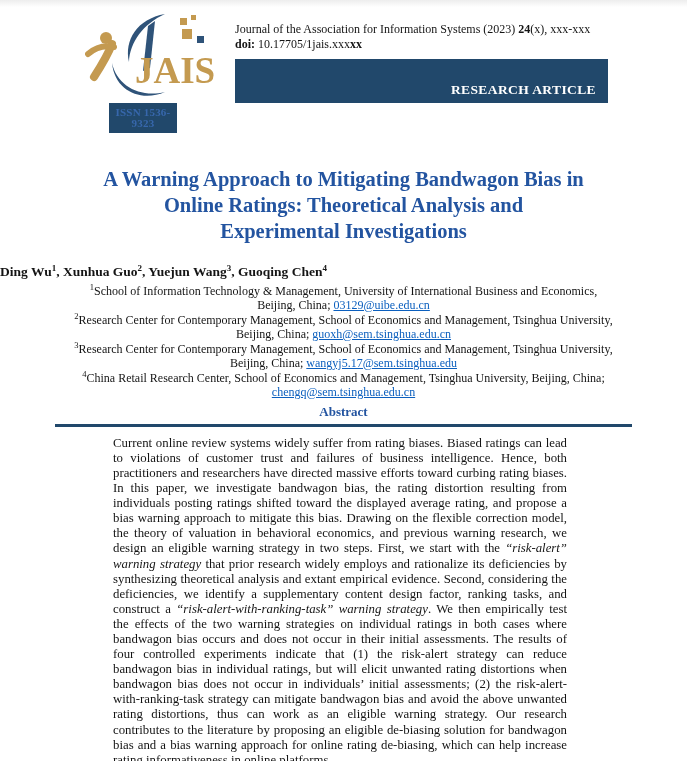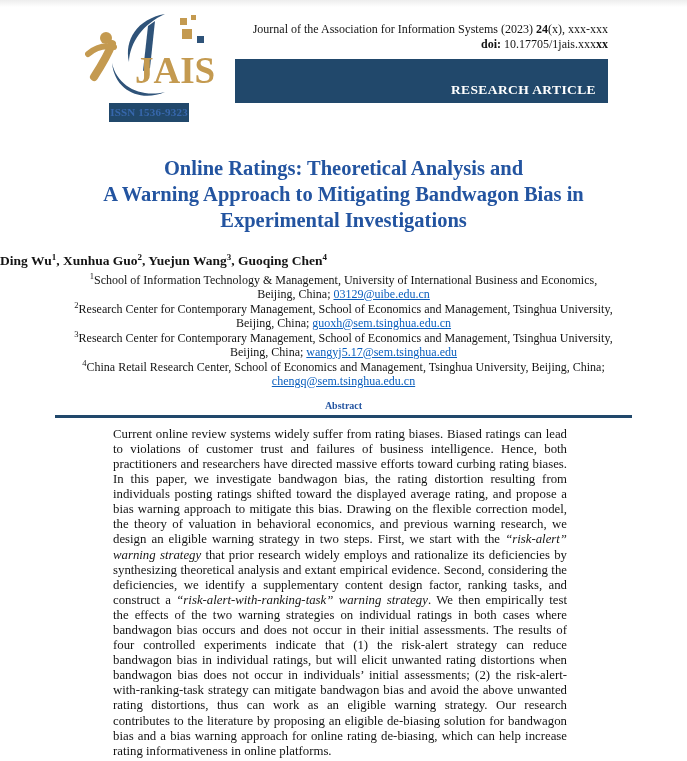--- a/index.html
+++ b/index.html
@@ -14,40 +14,40 @@
   }
   .top-shade{height:7px;background:linear-gradient(#ededed,#ffffff);}
   
   .masthead{display:flex;justify-content:space-between;align-items:flex-start;
     padding:6px 79px 0 85px;}
   .logo-col{width:150px;}
   .logo-art{width:150px;height:88px;display:block;}
   .logo-art .n{fill:var(--logo_navy);}
   .logo-art .g{fill:var(--gold);}
   .logo-art .gs{stroke:var(--gold);fill:none;stroke-linecap:round;}
-  .issn-box{margin:2px 0 0 24px;width:80px;background:var(--navy);
+  .issn-box{margin:2px 0 0 24px;width:68px;background:var(--navy);
     color:var(--issn_text);font-weight:bold;font-size:11px;line-height:1;
     text-align:center;padding:4px 0 4px 0;letter-spacing:.2px;}
-  .head-right{width:386px;text-align:right;padding-top:9px;font-size:12px;line-height:1.22;}
+  .head-right{width:386px;padding-top:9px;font-size:12px;line-height:1.22;}
   .banner{margin-top:8px;height:44px;background:var(--navy);color:#ffffff;
     font-weight:bold;font-size:13.5px;letter-spacing:.4px;
     display:flex;align-items:flex-end;justify-content:flex-end;
     padding:0 12px 5px 0;}
   
   .paper-title{margin:33px auto 0;max-width:600px;text-align:center;
     color:var(--title_blue);font-weight:bold;font-size:20.5px;line-height:26px;}
   .authors-line{margin-top:18px;text-align:left;font-weight:bold;font-size:13.5px;}
   .authors-line sup{font-size:9px;}
   .affiliations{margin-top:3px;text-align:center;font-size:12px;line-height:1.17;}
   .affiliation{max-width:548px;margin:0 auto;text-align:center;}
   .affiliation sup{font-size:8.5px;}
   a.email{color:var(--link_blue);text-decoration:underline;cursor:pointer;}
   
-  .abstract-heading{margin-top:12px;text-align:center;color:var(--title_blue);
-    font-weight:bold;font-size:10px;}
+  .abstract-heading{margin-top:5px;text-align:center;color:var(--title_blue);
+    font-weight:bold;font-size:13px;}
   .rule{height:3px;background:var(--navy);margin:4px 55px 0 55px;}
   .abstract-text{margin:9px 120px 0 113px;text-align:justify;
     font-size:12.8px;line-height:1.18;}
   .abstract-text .it{font-style:italic;}
 </style>
 </head>
 <body>
 
 <div class="top-shade"></div>
 
@@ -74,22 +74,22 @@
   <div class="head-right">
     <div class="journal-line"><span>Journal of the Association for Information Systems (2023) </span><b>24</b><span>(x), xxx-xxx</span></div>
     <div class="doi-line"><b>doi:</b><span> 10.17705/1jais.xxx</span><b>xx</b></div>
     <div class="banner">
       <span>RESEARCH ARTICLE</span>
     </div>
   </div>
 </div>
 
 <div class="paper-title">
+    <div>A Warning Approach to Mitigating Bandwagon Bias in</div>
     <div>Online Ratings: Theoretical Analysis and</div>
-    <div>A Warning Approach to Mitigating Bandwagon Bias in</div>
     <div>Experimental Investigations</div>
   </div>
 
 <div class="authors-line"><span>Ding Wu<sup>1</sup></span>, <span>Xunhua Guo<sup>2</sup></span>, <span>Yuejun Wang<sup>3</sup></span>, <span>Guoqing Chen<sup>4</sup></span></div>
 
 <div class="affiliations">
     <div class="affiliation"><sup>1</sup>School of Information Technology &amp; Management, University of International Business and Economics, Beijing, China; <a class="email" href="#">03129@uibe.edu.cn</a></div>
     <div class="affiliation"><sup>2</sup>Research Center for Contemporary Management, School of Economics and Management, Tsinghua University, Beijing, China; <a class="email" href="#">guoxh@sem.tsinghua.edu.cn</a></div>
     <div class="affiliation"><sup>3</sup>Research Center for Contemporary Management, School of Economics and Management, Tsinghua University, Beijing, China; <a class="email" href="#">wangyj5.17@sem.tsinghua.edu</a></div>
     <div class="affiliation"><sup>4</sup>China Retail Research Center, School of Economics and Management, Tsinghua University, Beijing, China; <a class="email" href="#">chengq@sem.tsinghua.edu.cn</a></div>

